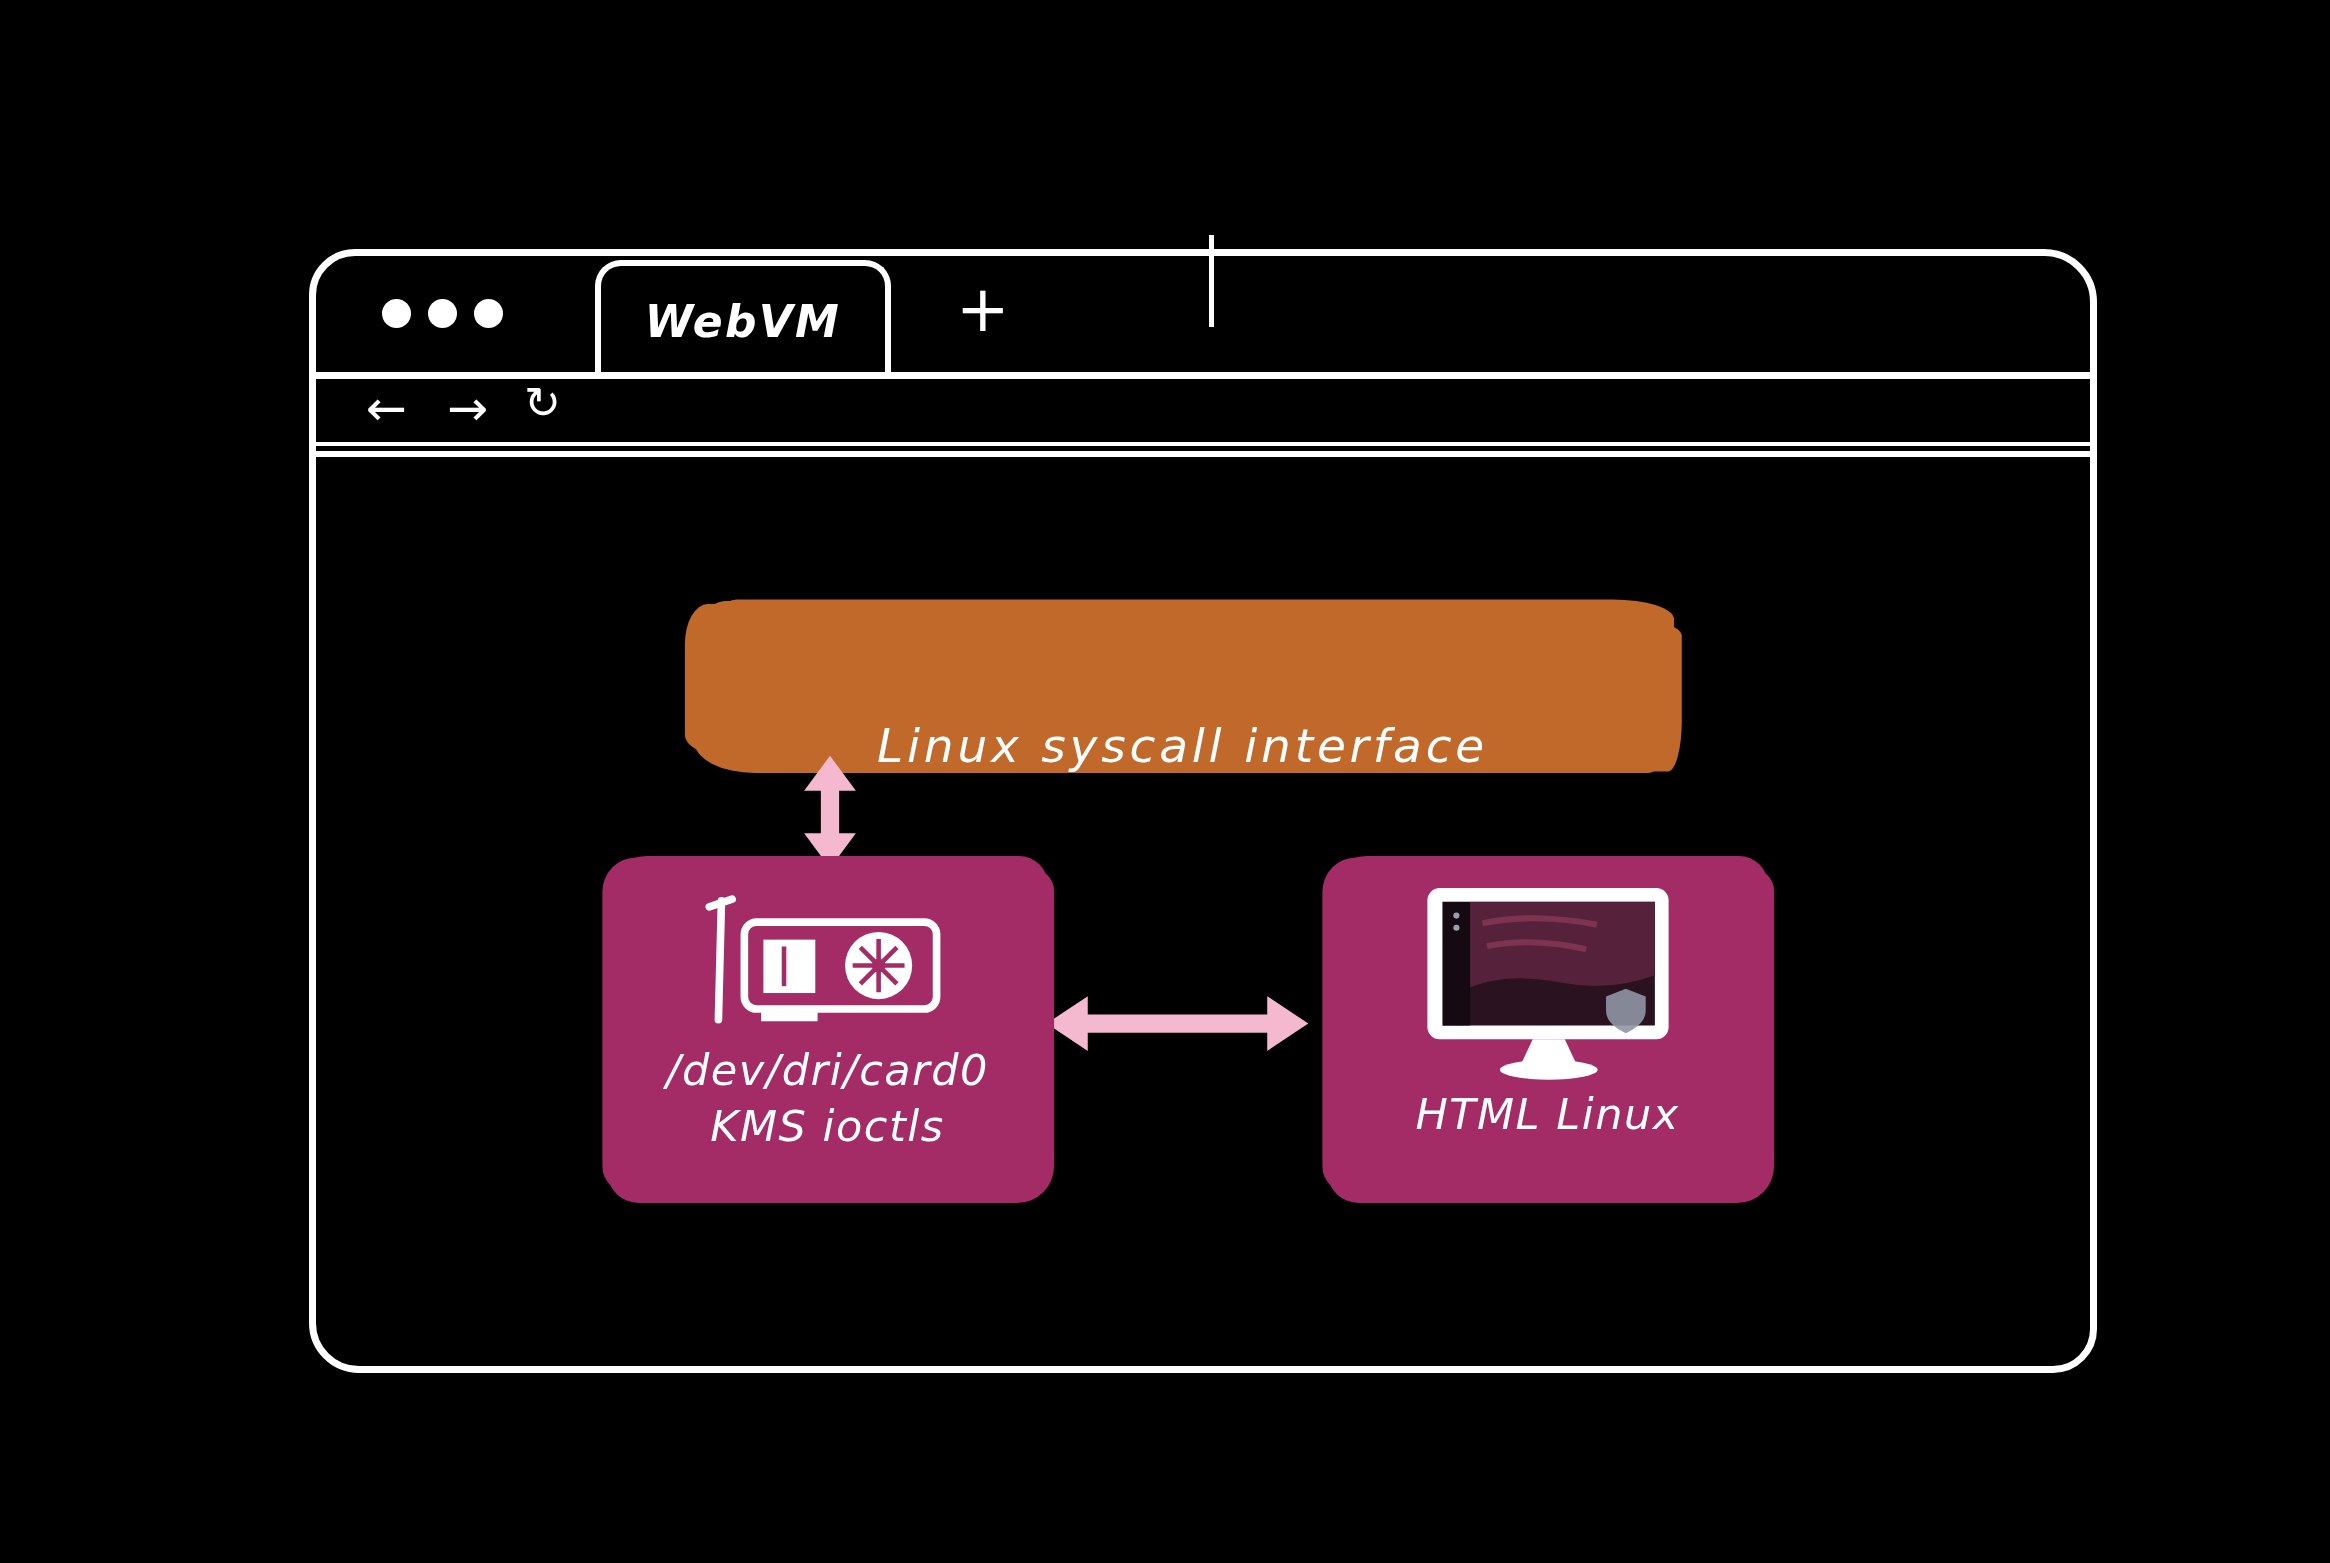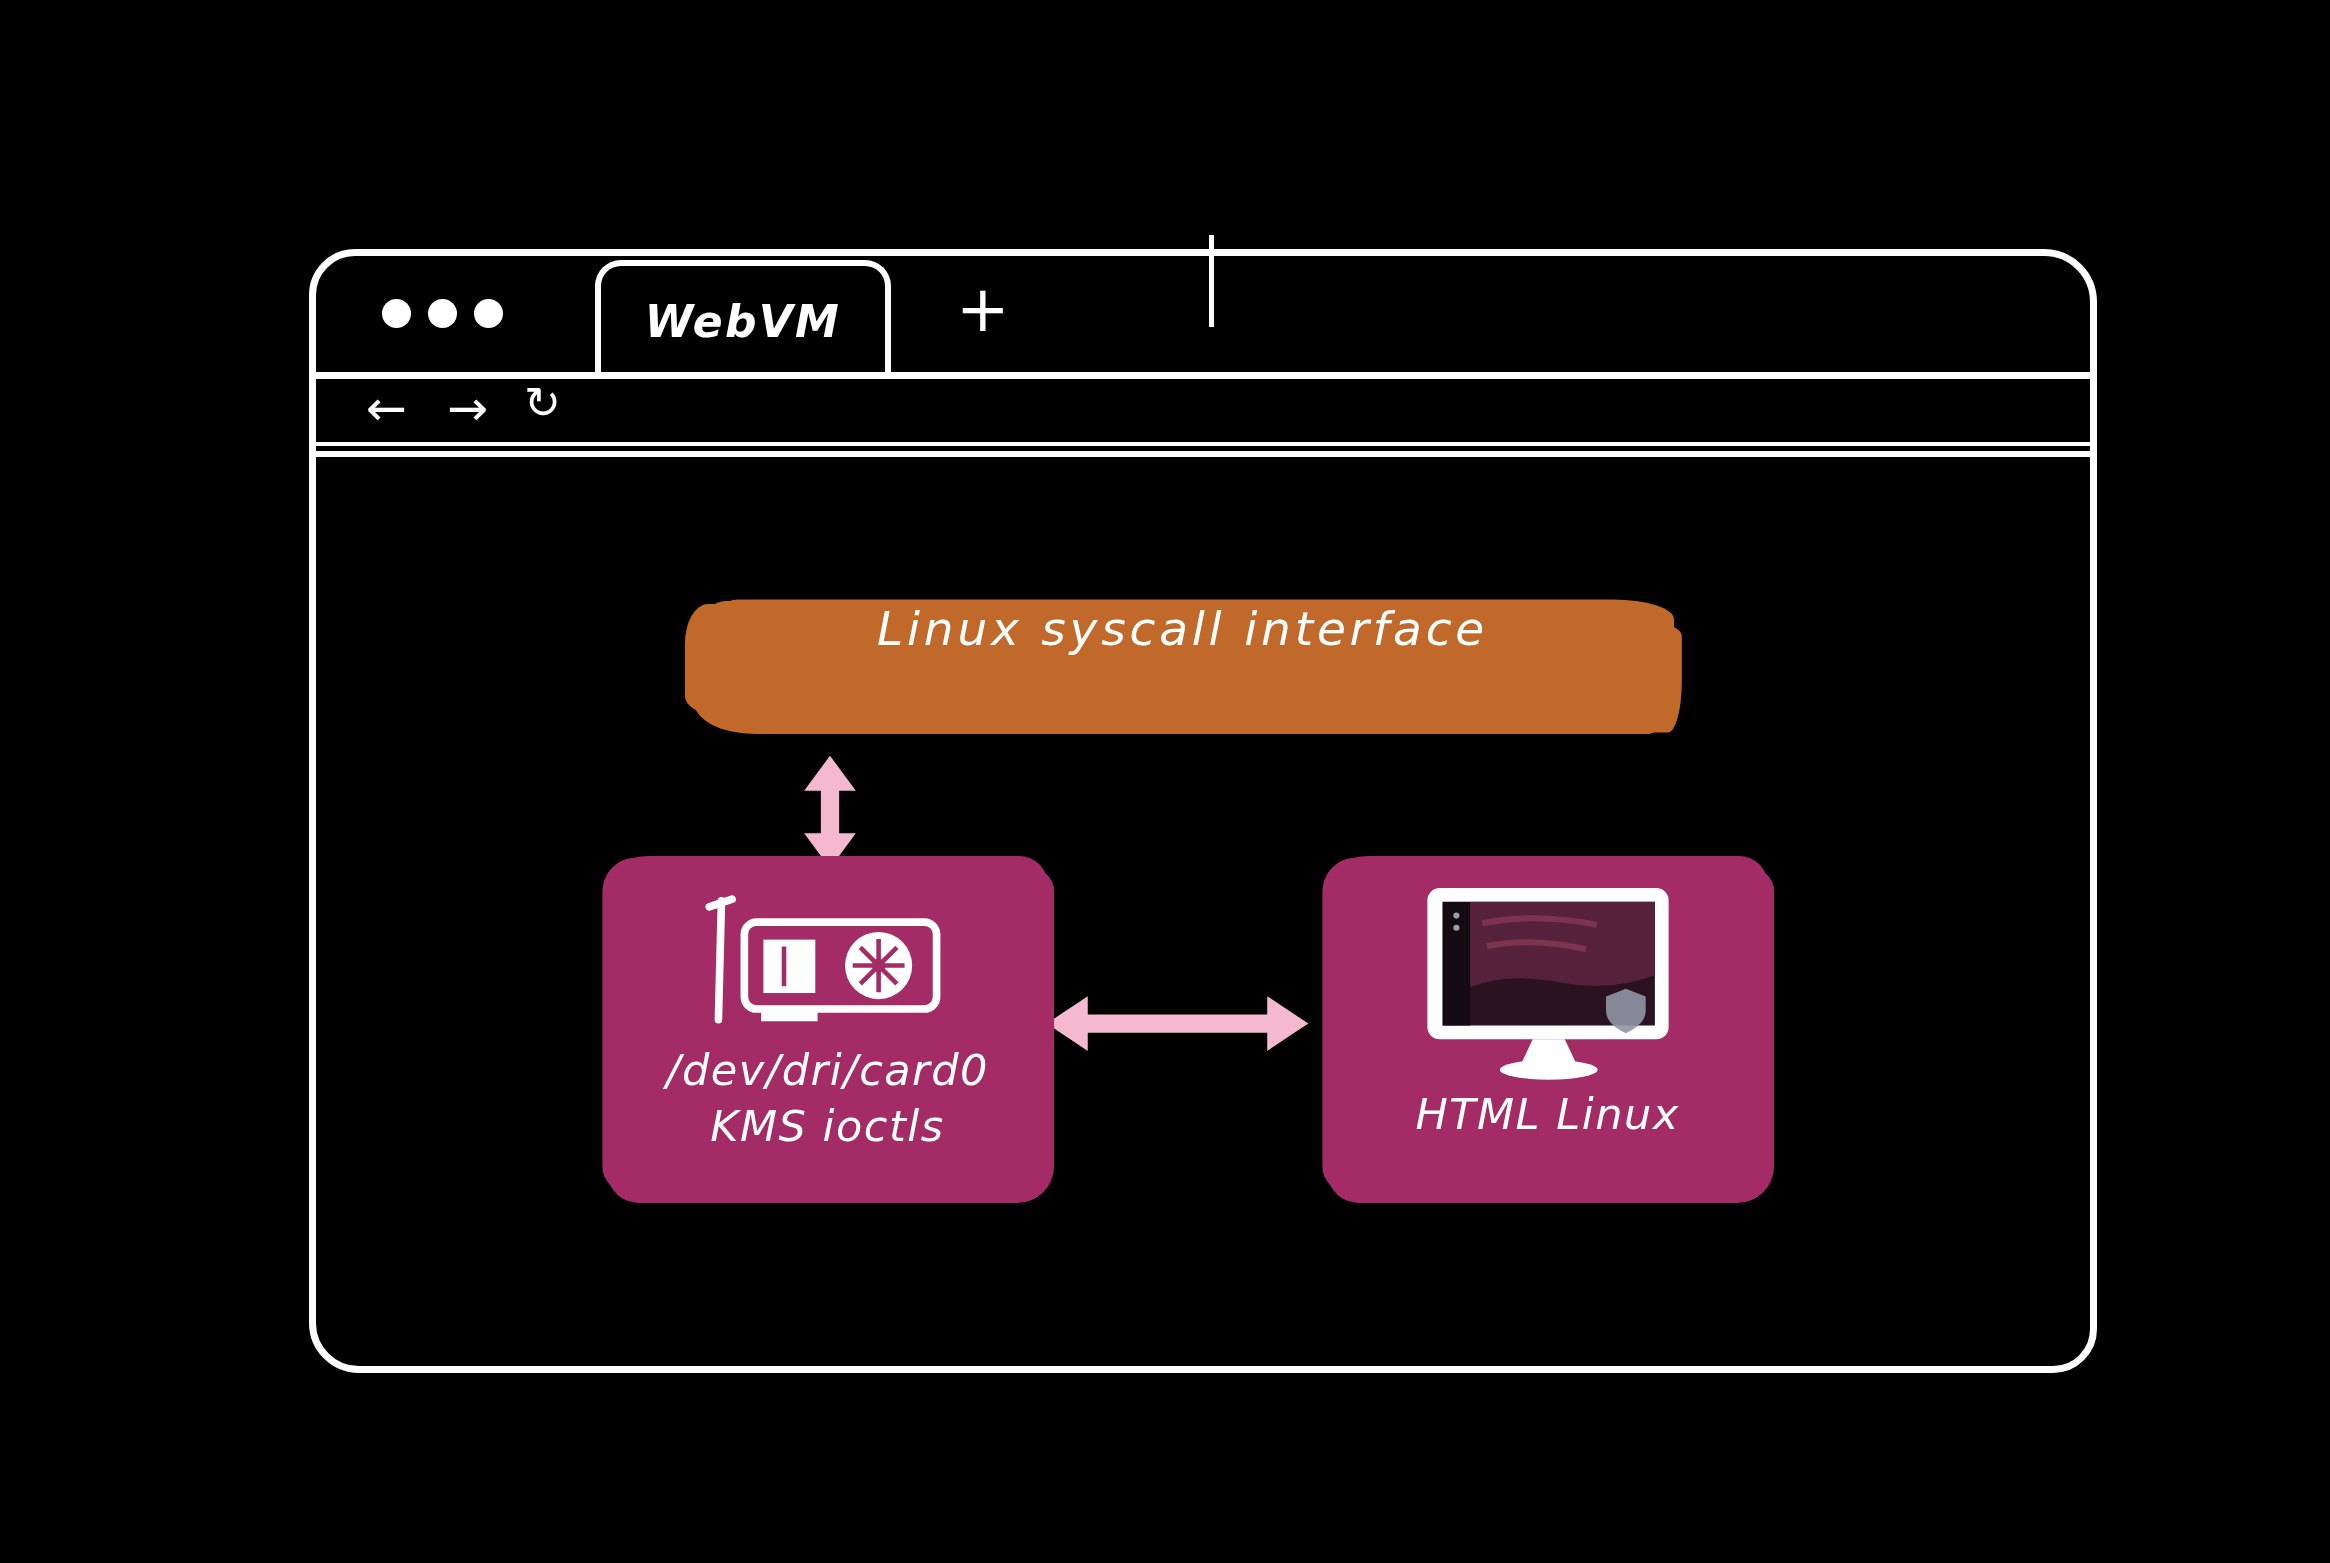--- a/index.html
+++ b/index.html
@@ -25,25 +25,25 @@
   .sep{position:absolute;left:0;right:0;background:#fff;}
   .sep1{top:116px;height:6.9px;}
   .sep2a{top:186px;height:3.8px;}
   .sep2b{top:195px;height:6.1px;}
   .nav{position:absolute;font-size:49px;color:#fff;line-height:1;}
   .back{left:50px;top:128px;}
   .fwd{left:131px;top:128px;}
   .refresh{left:208px;top:125px;font-size:44px;}
   
   .band{
-    position:absolute;left:378px;top:345px;width:977px;height:133px;
+    position:absolute;left:378px;top:345px;width:977px;height:172px;
     background:#c0692b;
     border-radius:32px 69px 23px 61px / 49px 27.5px 60px 32px;
     box-shadow:20px 7.6px 0 -9.2px #c0692b,-18.3px -6.1px 0 -9.2px #c0692b,10.7px -9.2px 0 -7.6px #c0692b;
-    display:flex;align-items:flex-start;justify-content:center;
+    display:flex;align-items:flex-end;justify-content:center;
   }
   .band-label{font-size:47px;letter-spacing:3.8px;font-style:italic;}
   .node{
     position:absolute;width:441px;height:347px;background:#a32c67;
     border-radius:40px 29px 43px 32px;
     display:flex;flex-direction:column;align-items:center;justify-content:flex-start;
     box-shadow:12.2px 6.1px 0 -6.1px #a32c67,-10.7px -4.6px 0 -6.1px #a32c67;
   }
   .node-left{left:291px;top:600px;}
   .node-right{left:1011px;top:600px;}

